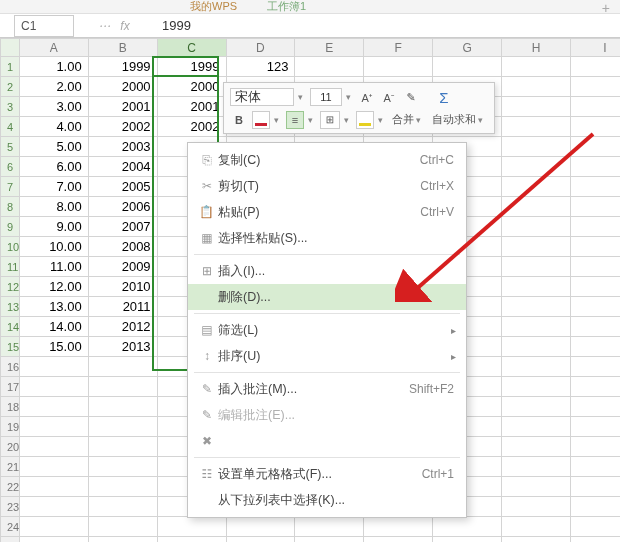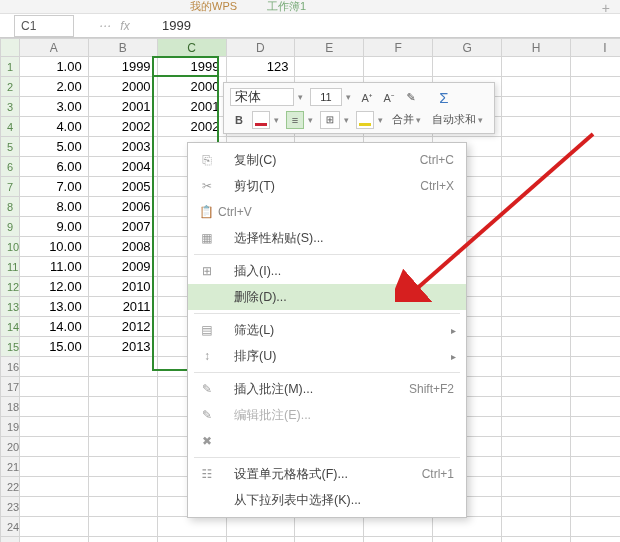--- a/index.html
+++ b/index.html
@@ -207,21 +207,21 @@
   .context-menu .item.disabled { color: #b0b0b0; }
   .context-menu .item.highlight { background: #d8ecd2; }
   .context-menu .ico {
     width: 22px;
     display: inline-flex;
     align-items:center;
     justify-content:center;
     color:#9a9a9a;
     font-size:12px;
   }
-  .context-menu .label { flex: 1; margin-left: 16px; }
+  .context-menu .label { flex: 1; }
   .context-menu .shortcut { color:#888; font-size:12px; }
   .context-menu .submenu-arrow {
     position:absolute; right:10px; color:#888; font-size:10px;
   }
   .context-menu .sep {
     height:1px; background:#e2e2e2; margin:3px 6px;
   }
 
   
   .red-arrow {
@@ -631,20 +631,21 @@
       <span class="label">复制(C)</span>
       <span class="shortcut">Ctrl+C</span>
     </div>
     <div class="item">
       <span class="ico">✂</span>
       <span class="label">剪切(T)</span>
       <span class="shortcut">Ctrl+X</span>
     </div>
     <div class="item">
       <span class="ico">📋</span>
+      <span class="label">粘贴(P)</span>
       <span class="shortcut">Ctrl+V</span>
     </div>
     <div class="item">
       <span class="ico">▦</span>
       <span class="label">选择性粘贴(S)...</span>
     </div>
     <div class="sep"></div>
     <div class="item">
       <span class="ico">⊞</span>
       <span class="label">插入(I)...</span>

